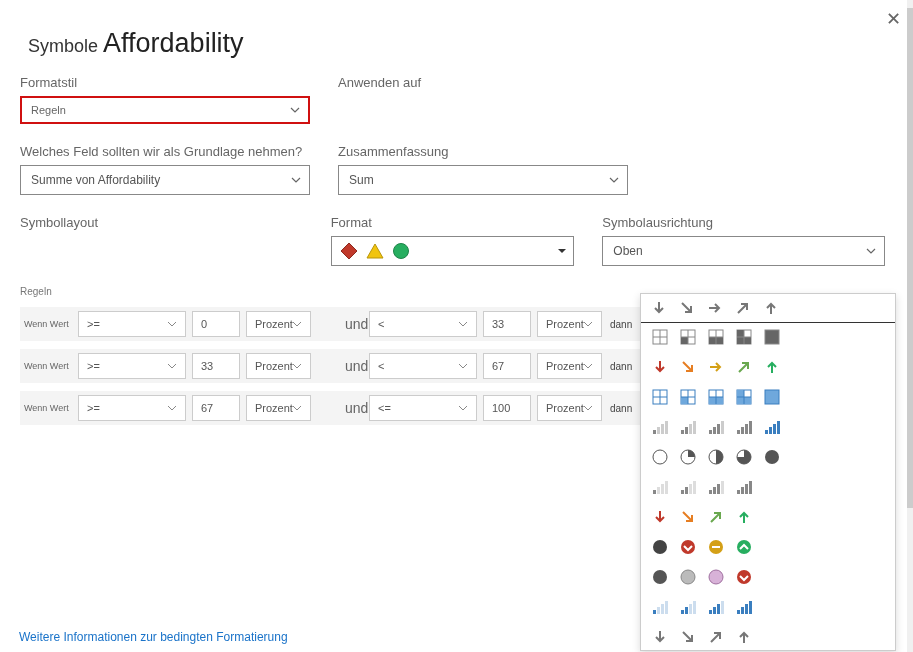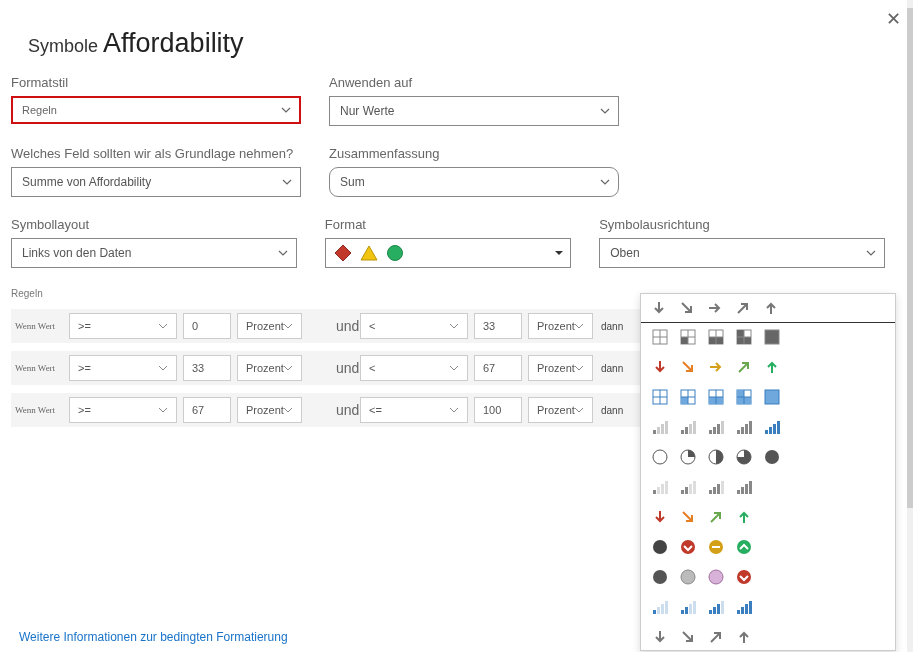--- a/index.html
+++ b/index.html
@@ -1,36 +1,36 @@
 <!DOCTYPE html>
 <html><head>
 <meta charset="utf-8">
 <style>
   * { box-sizing: border-box; margin: 0; padding: 0; }
   body { font-family: "Segoe UI", Arial, sans-serif; font-size: 12px; color: #333; background: #fff; width: 913px; height: 652px; position: relative; overflow: hidden; }
   .close { position: absolute; top: 8px; right: 12px; font-size: 18px; color: #666; cursor: pointer; }
   .title { font-size: 18px; padding: 28px 0 0 28px; color: #333; }
   .title .field { font-size: 27px; color: #222; }
-  .content { padding: 16px 28px 0 11px; }
+  .content { padding: 16px 28px 0 20px; }
   .row { display: flex; gap: 28px; margin-bottom: 20px; }
   .col { display: flex; flex-direction: column; gap: 6px; }
   .col.w1 { width: 290px; }
   .col.w2 { width: 290px; }
   .col.w3 { width: 250px; }
   .label { font-size: 13px; color: #666; }
   .select { position: relative; border: 1px solid #888; padding: 7px 28px 7px 10px; background: #fff; font-size: 12px; color: #555; cursor: pointer; }
   .select.highlight { border: 2px solid #d01010; padding: 6px 27px 6px 9px; font-size: 11px; color: #666; }
-  .select.trunc { overflow: hidden; white-space: nowrap; border-radius: 9px; }
+  .select.trunc { overflow: hidden; white-space: nowrap; }
   .chev { position: absolute; right: 8px; top: 50%; transform: translateY(-50%); width: 10px; height: 10px; }
   .chev svg { display:block; }
   .rules-label { font-size: 10px; color: #777; margin: 2px 0 10px 0; }
 
   .rules-table { display: flex; flex-direction: column; gap: 8px; }
   .rule-row { display: flex; align-items: center; gap: 6px; background: #f4f4f4; padding: 4px 4px; }
-  .rule-row .cell-label { font-size: 9px; color: #666; width: 48px; white-space: nowrap; overflow:hidden;font-family:Liberation Serif, serif; }
+  .rule-row .cell-label { font-size: 9px; color: #666; width: 48px; white-space: nowrap; overflow:hidden; }
   .rule-row .sel { position: relative; border: 1px solid #ccc; background: #fff; padding: 6px 22px 6px 8px; font-size: 11px; color: #555; }
   .rule-row .sel.op { width: 108px; }
   .rule-row .sel.val { width: 48px; }
   .rule-row .sel.unit { width: 65px; }
   .rule-row .mid { font-size: 14px; color: #666; width: 18px; text-align:center;margin-left:28px;}
   .dann { font-size: 10px; color: #444; margin-left:2px; }
 
   .icon-select { position: relative; border: 1px solid #888; padding: 5px 24px 5px 8px; background: #fff; display:flex; align-items:center; gap:8px; }
 
   .icon-grid-wrap { position:absolute; top:293px; left:640px; width:256px; border:1px solid #ccc; box-shadow:0 3px 8px rgba(0,0,0,.15); background:#fff; max-height:358px; overflow-y:auto; }
@@ -63,28 +63,20 @@
         <span>Regeln</span>
         <span class="chev">
             <svg viewBox="0 0 10 10">
               <path d="M1 3 L5 7 L9 3" stroke="#666" fill="none" stroke-width="1.2"></path>
             </svg>
           </span>
       </div>
     </div>
     <div class="col w2">
       <div class="label">Anwenden auf</div>
-      <div class="select">
-        <span>Nur Werte</span>
-        <span class="chev">
-            <svg viewBox="0 0 10 10">
-              <path d="M1 3 L5 7 L9 3" stroke="#666" fill="none" stroke-width="1.2"></path>
-            </svg>
-          </span>
-      </div>
     </div>
   </div>
 
   <div class="row">
     <div class="col w1">
       <div class="label">Welches Feld sollten wir als Grundlage nehmen?</div>
       <div class="select">
         <span>Summe von Affordability</span>
         <span class="chev">
             <svg viewBox="0 0 10 10">
@@ -102,28 +94,20 @@
               <path d="M1 3 L5 7 L9 3" stroke="#666" fill="none" stroke-width="1.2"></path>
             </svg>
           </span>
       </div>
     </div>
   </div>
 
   <div class="row">
     <div class="col w1">
       <div class="label">Symbollayout</div>
-      <div class="select">
-        <span>Links von den Daten</span>
-        <span class="chev">
-            <svg viewBox="0 0 10 10">
-              <path d="M1 3 L5 7 L9 3" stroke="#666" fill="none" stroke-width="1.2"></path>
-            </svg>
-          </span>
-      </div>
     </div>
     <div class="col w3">
       <div class="label">Format</div>
       <div class="icon-select">
         <span class="ic">
             <svg viewBox="0 0 18 18">
               <path d="M9 1 L17 9 L9 17 L1 9 Z" fill="#c0392b" stroke="#8e2a1f"></path>
             </svg>
           </span>
         <span class="ic">

